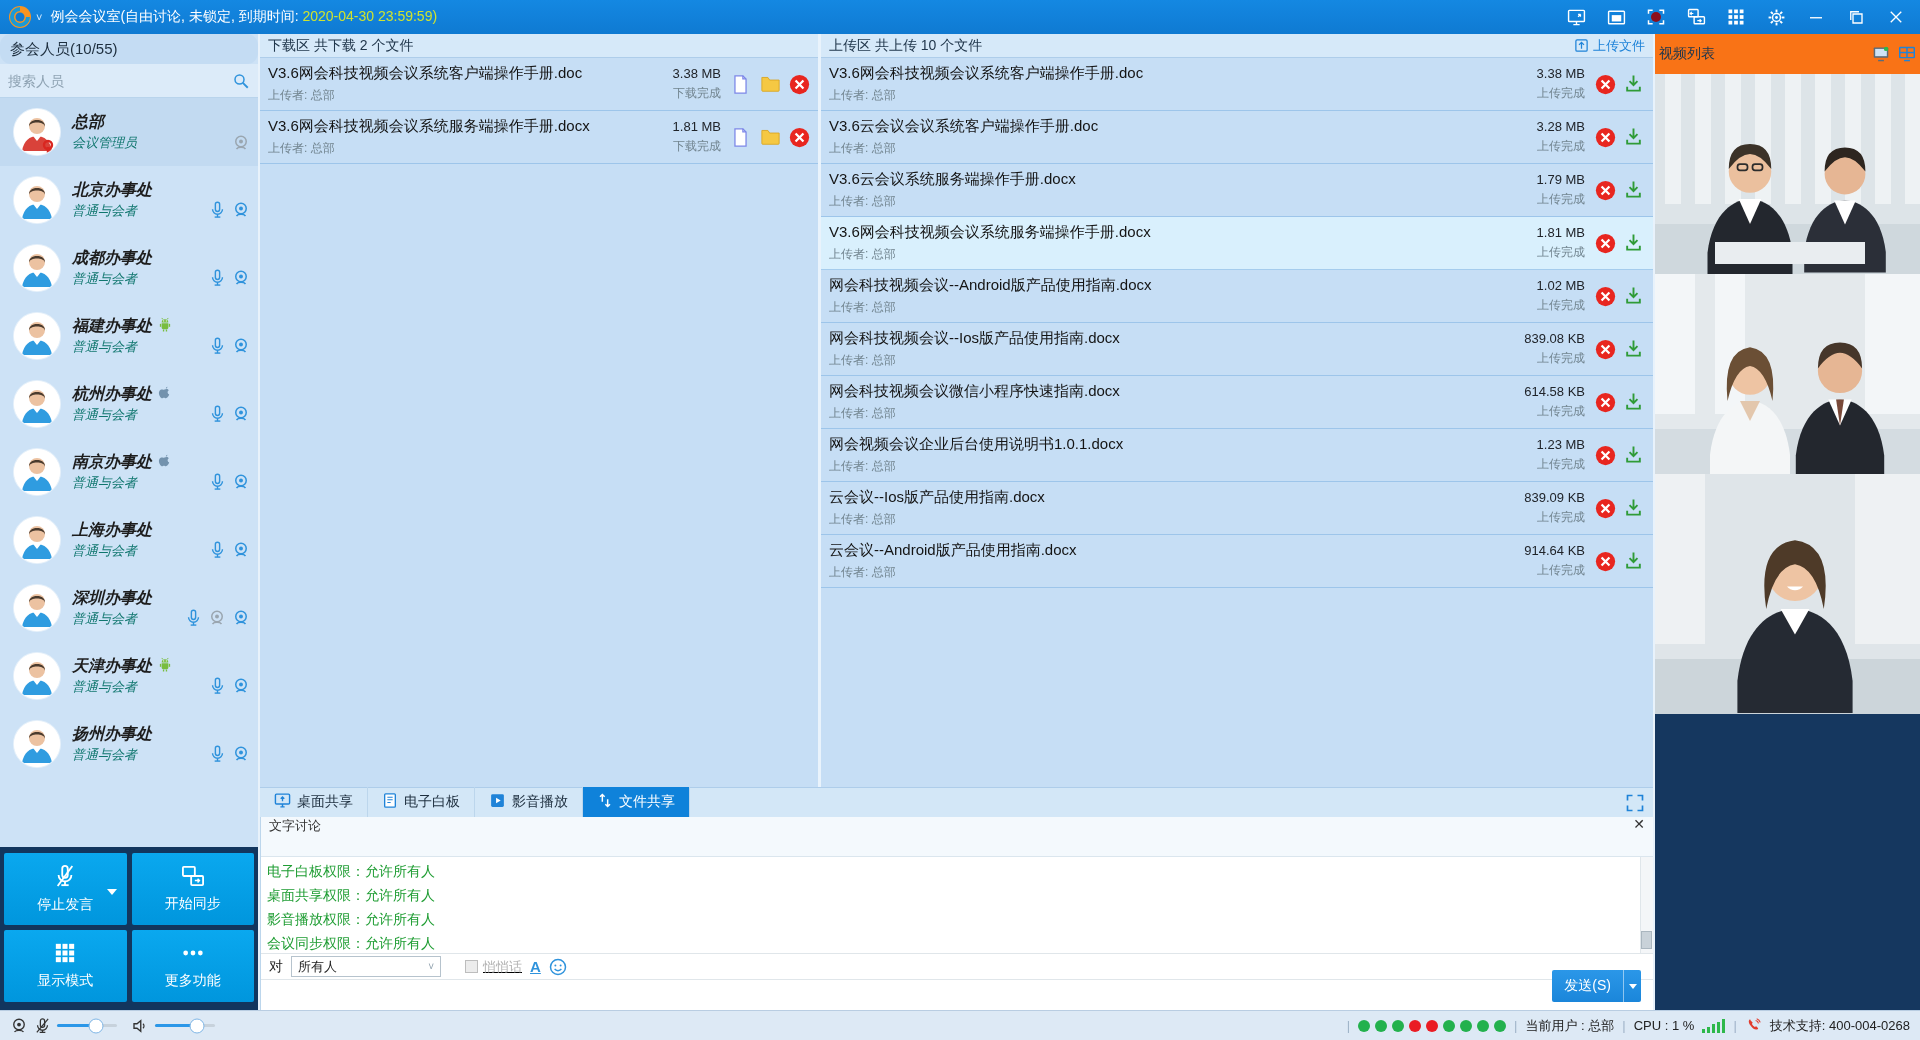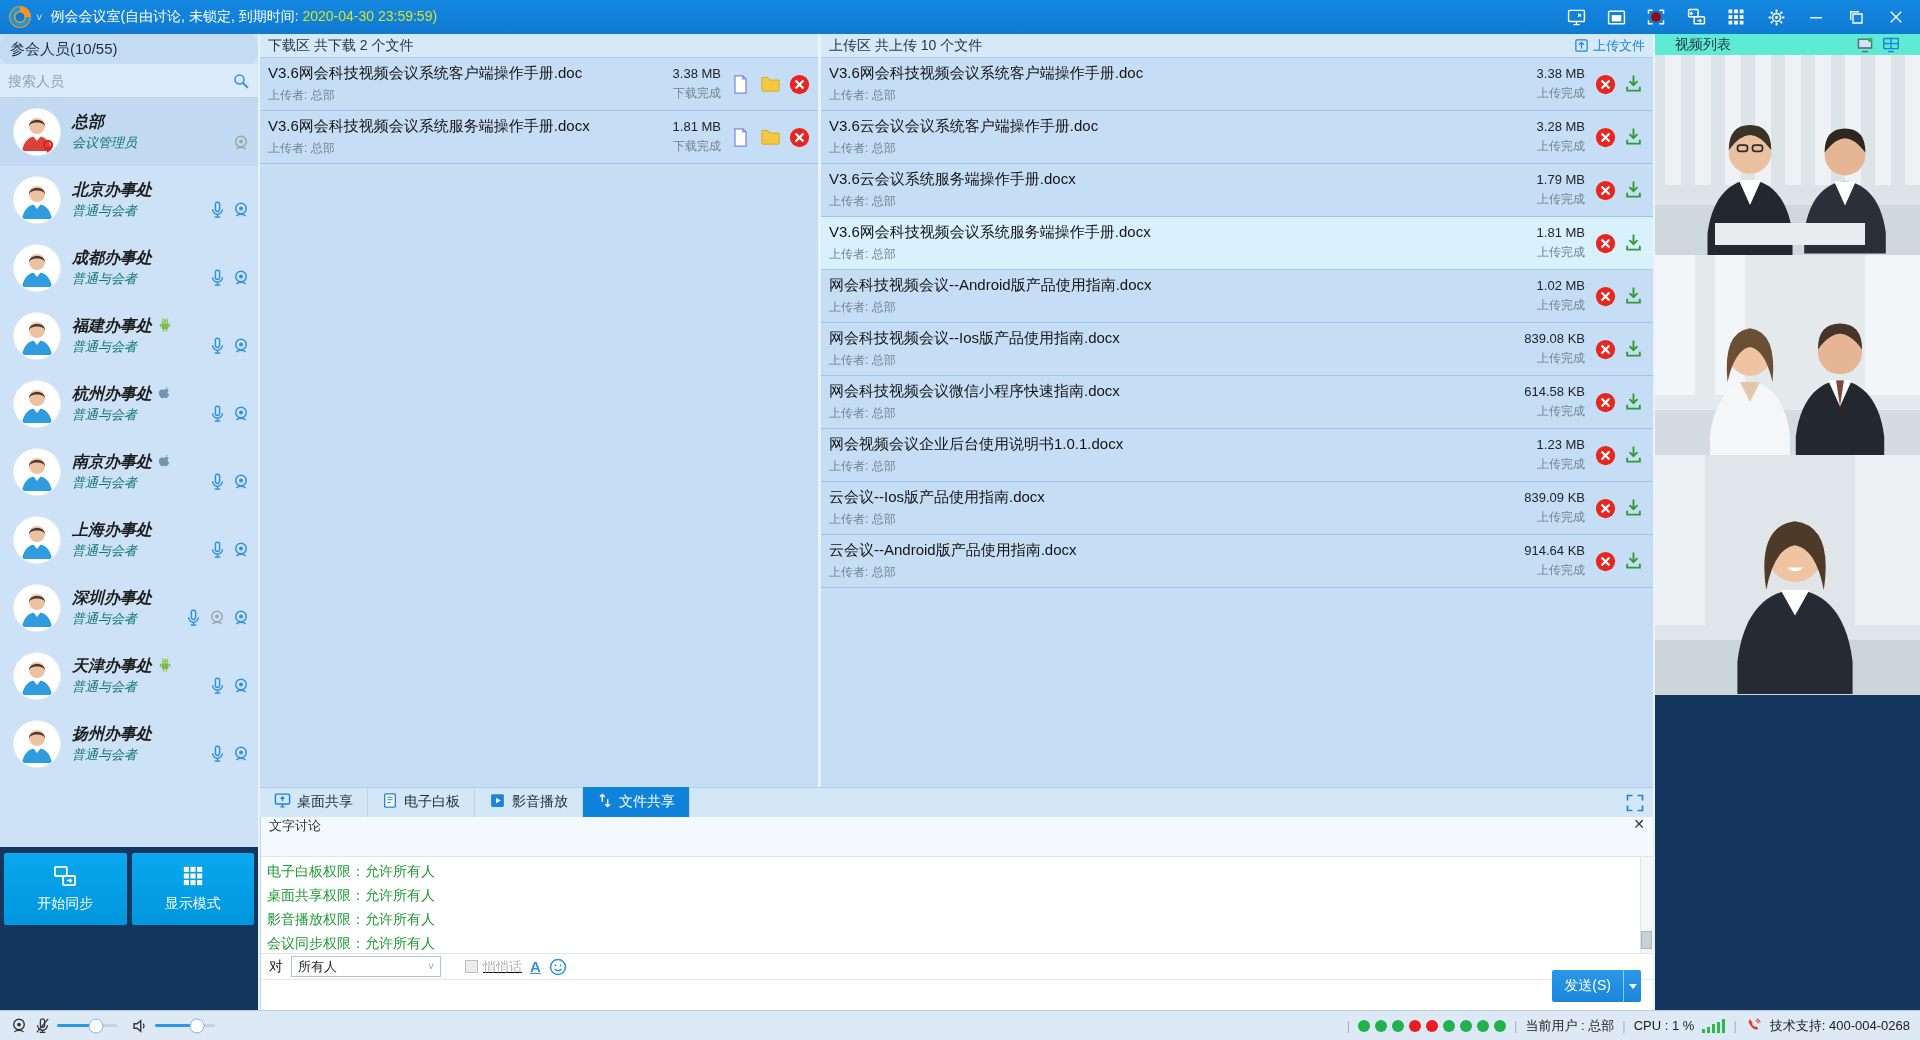--- a/index.html
+++ b/index.html
@@ -88,21 +88,21 @@
   .chat-compose { flex:1; position:relative; }
   .send-wrap { position:absolute; right:12px; bottom:8px; display:flex; cursor:pointer; }
   .send-btn { background:linear-gradient(#2b97e8,#1b86da); color:#fff; font-size:14px; height:32px;
     display:flex; align-items:center; padding:0 12px; border-radius:2px 0 0 2px; }
   .send-arrow { background:linear-gradient(#2b97e8,#1b86da); width:18px; height:32px; border-left:1px solid rgba(255,255,255,.5);
     display:flex; align-items:center; justify-content:center; border-radius:0 2px 2px 0; }
   .send-arrow i { width:0; height:0; border-left:4px solid transparent; border-right:4px solid transparent; border-top:5px solid #fff; }
 
   
   .vpanel { position:absolute; right:0; top:34px; width:267px; bottom:30px; background:#15375f; display:flex; flex-direction:column; border-left:2px solid #e8f2fb; }
-  .v-head { height:21px; background:#5eead4; display:flex; align-items:center; padding:0 20px; font-size:14px; color:#21374c; }
+  .v-head { height:40px; background:#f97316; display:flex; align-items:center; padding:0 4px; font-size:14px; color:#21374c; }
   .v-head-icons { margin-left:auto; display:flex; gap:8px; }
   .v-head-icons .ic { width:18px; height:16px; cursor:pointer; }
   .vthumb { width:267px; overflow:hidden; cursor:pointer; position:relative; }
   .vfill { flex:1; background:#15375f; }
 
   
   .statusbar { position:absolute; left:0; right:0; bottom:0; height:30px; background:#dde9f5; border-top:1px solid #b9cde2;
     display:flex; align-items:center; font-size:13px; color:#222; padding:0 10px; }
   .vol { display:flex; align-items:center; gap:6px; }
   .slider { width:60px; height:3px; background:#c7d2dc; position:relative; border-radius:2px; cursor:pointer; }
@@ -494,20 +494,31 @@
           <span><svg width="18" height="18" viewBox="0 0 24 24">
               <circle cx="12" cy="10" r="7" fill="none" stroke="#2f93dc" stroke-width="2"></circle>
               <circle cx="12" cy="10" r="2.6" fill="#2f93dc"></circle>
               <path d="M6 20c2-3 10-3 12 0" fill="none" stroke="#2f93dc" stroke-width="2"></path>
             </svg></span>
         </span>
       </div>
     </div>
   <div class="sb-bottom" id="action-grid">
       <div class="big-btn">
+        <span><svg width="22" height="24" viewBox="0 0 24 26">
+            <rect x="9" y="2" width="6" height="13" rx="3" fill="none" stroke="#fff" stroke-width="2"></rect>
+            <path d="M5 12a7 7 0 0 0 14 0" fill="none" stroke="#fff" stroke-width="2"></path>
+            <line x1="12" y1="19" x2="12" y2="23" stroke="#fff" stroke-width="2"></line>
+            <line x1="8" y1="23" x2="16" y2="23" stroke="#fff" stroke-width="2"></line>
+            <line x1="4" y1="24" x2="20" y2="2" stroke="#fff" stroke-width="2"></line>
+          </svg></span>
+        <span>停止发言</span>
+        <span class="caret"></span>
+      </div>
+      <div class="big-btn">
         <span><svg width="24" height="22" viewBox="0 0 26 24">
             <rect x="2" y="2" width="13" height="10" rx="1" fill="none" stroke="#fff" stroke-width="2"></rect>
             <rect x="11" y="12" width="13" height="10" rx="1" fill="none" stroke="#fff" stroke-width="2"></rect>
             <path d="M15 17h5M18 15l2 2-2 2" stroke="#fff" stroke-width="1.6" fill="none"></path>
           </svg></span>
         <span>开始同步</span>
       </div>
       <div class="big-btn">
         <span><svg width="22" height="22" viewBox="0 0 24 24">
             <g fill="#fff">
@@ -516,20 +527,28 @@
               <rect x="16.5" y="2" width="5.5" height="5.5"></rect>
               <rect x="2" y="9.25" width="5.5" height="5.5"></rect>
               <rect x="9.25" y="9.25" width="5.5" height="5.5"></rect>
               <rect x="16.5" y="9.25" width="5.5" height="5.5"></rect>
               <rect x="2" y="16.5" width="5.5" height="5.5"></rect>
               <rect x="9.25" y="16.5" width="5.5" height="5.5"></rect>
               <rect x="16.5" y="16.5" width="5.5" height="5.5"></rect>
             </g>
           </svg></span>
         <span>显示模式</span>
+      </div>
+      <div class="big-btn">
+        <span><svg width="24" height="22" viewBox="0 0 26 24">
+            <circle cx="5" cy="12" r="2.6" fill="#fff"></circle>
+            <circle cx="13" cy="12" r="2.6" fill="#fff"></circle>
+            <circle cx="21" cy="12" r="2.6" fill="#fff"></circle>
+          </svg></span>
+        <span>更多功能</span>
       </div>
     </div>
 </div>
 
 <div class="main">
   <div class="files">
     <div class="fpanel dl">
       <div class="fhead">
           <span>下载区 共下载 2 个文件</span>
         </div>

